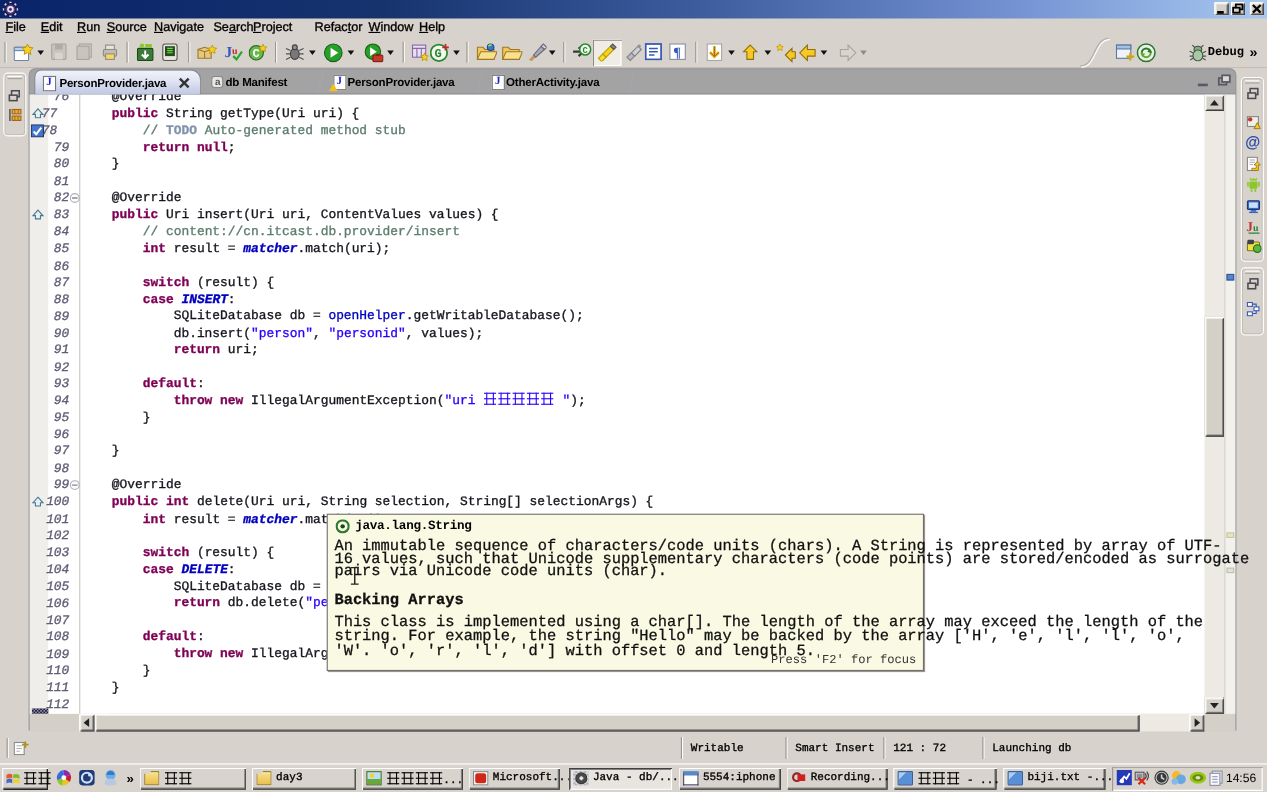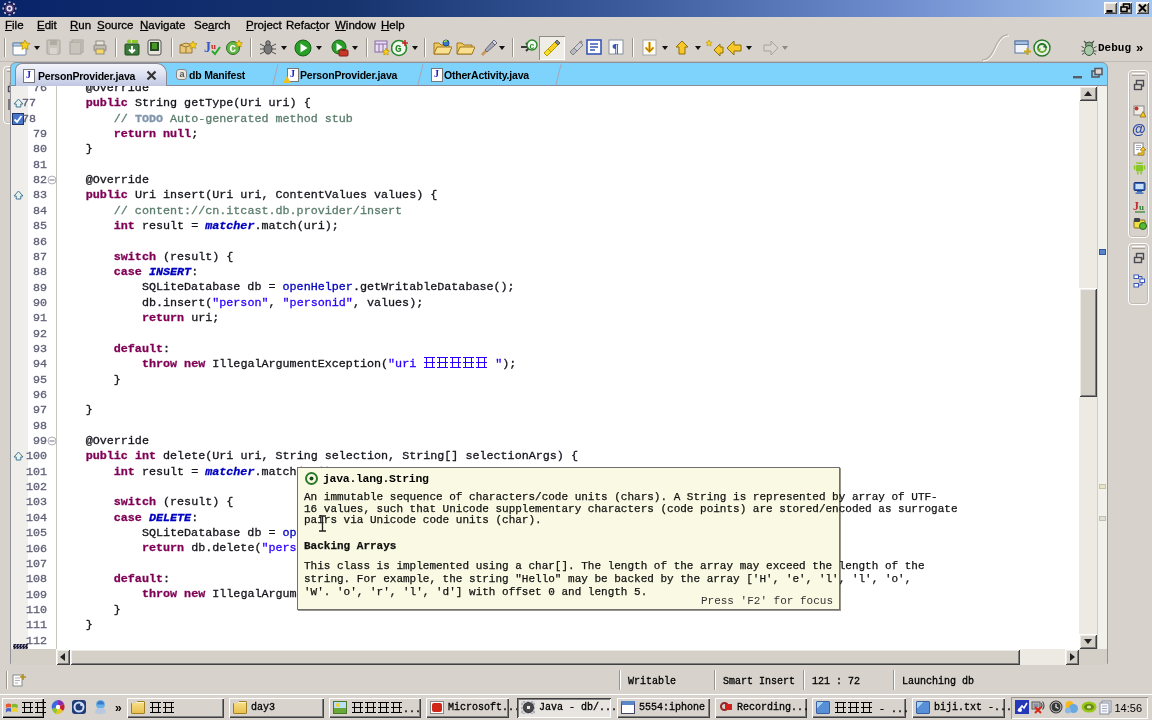--- a/index.html
+++ b/index.html
@@ -30,22 +30,22 @@
      border-right:3px solid transparent; border-top:4px solid #111; }
 
   
   #workbench { position:absolute; left:0; top:62px; width:1152px; height:604px; background:#d7d2cc; }
 
   
   #leftbar { position:absolute; left:3px; top:4px; width:21px; height:58px;
      border:1px solid #fff; border-radius:4px; box-shadow:0 0 0 1px #c0bcb4 inset; }
 
   
-  #editor { position:absolute; left:10px; top:0px; width:1098px; height:602px;
-     border:1px solid #919199; border-radius:6px 6px 0 0; background:#7dd3fc; }
+  #editor { position:absolute; left:26px; top:0px; width:1098px; height:602px;
+     border:1px solid #919199; border-radius:6px 6px 0 0; background:#a3a3a3; }
   #tabs { position:absolute; left:0; top:0; width:100%; height:23px; }
   .tab { position:absolute; top:0; height:23px; font-size:10.5px; font-weight:bold; color:#000; letter-spacing:-0.2px; }
   .tablabel { position:absolute; top:6px; left:22px; white-space:pre; }
   .tab.active { background:linear-gradient(#f2f4fa 0%,#dfe3f2 45%,#bfc7e2 100%);
      border:1px solid #8a8a96; border-bottom:none; border-radius:7px 10px 0 0; z-index:3; }
   .tab.inactive { }
   .tab.inactive::after { content:""; position:absolute; right:2px; top:1px; height:21px; width:1px; background:#a8a5b0; transform:rotate(14deg); }
   .tabrowline { position:absolute; left:0; top:22px; width:100%; height:1px; background:#8a8a96; }
   .ficon { position:absolute; top:5px; width:12px; height:13px; }
   .jicon::before { content:""; position:absolute; left:0; top:0; width:10px; height:12px;
@@ -59,21 +59,21 @@
   .aicon::after { content:"a"; position:absolute; left:2.5px; top:-1px; font-size:9px; color:#555; }
   .edmin { position:absolute; left:1060px; top:4px; width:36px; height:14px; }
   #content { position:absolute; left:0; top:23px; width:1096px; height:563px; background:#fff; overflow:hidden; }
   #hscroll { position:absolute; left:0; top:586px; width:1096px; height:16px; z-index:5; }
 
   
   #anngutter { position:absolute; left:0; top:0; width:17px; height:100%; background:#efeeea; }
   #numcol { position:absolute; left:17px; top:0; width:55px; height:100%; background:#fff; }
   #rulersep { position:absolute; left:45px; top:0; width:1px; height:100%; background:#c8c5bd; }
   .lnum { position:absolute; left:0; width:36px; text-align:right; -webkit-text-stroke:0.3px;
-     font-family:"Liberation Mono",monospace; font-size:11.7px; color:#5f5f77; }
+     font-family:"Liberation Mono",monospace; font-size:11.7px; color:#5f5f77;font-style:italic; }
 
   
   #code { position:absolute; left:46.5px; top:-5px; -webkit-text-stroke:0.3px; font-family:"Liberation Mono",monospace;
      font-size:11.73px; line-height:15.35px; color:#14141c; white-space:pre; }
   .kw { color:#7f0055; font-weight:bold; }
   .cm { color:#5b7d6d; }
   .todo { color:#8095ad; font-weight:bold; }
   .st { color:#2a00ff; }
   .fld { color:#0000c0; }
   .sfld { color:#0000c0; font-style:italic; font-weight:bold; }
@@ -90,21 +90,21 @@
   #rightbar1 { position:absolute; left:1128px; top:8px; width:21px; height:168px;
      border:1px solid #fff; border-radius:4px; box-shadow:0 0 0 1px #c0bcb4 inset; }
   #rightbar2 { position:absolute; left:1128px; top:181px; width:21px; height:62px;
      border:1px solid #fff; border-radius:4px; box-shadow:0 0 0 1px #c0bcb4 inset; }
 
   
   #tooltip { position:absolute; left:297px; top:467px; width:543px; height:143px;
      background:#fafae4; border:1px solid #707070; box-shadow:1px 1px 0 #9a968e;
      font-family:"Liberation Mono",monospace; }
   #tooltip .hd { position:absolute; left:25px; top:4px; font-size:11.5px; font-weight:bold; letter-spacing:-0.3px; }
-  #tooltip .body { position:absolute; left:6px; top:22px; -webkit-text-stroke:0.25px; font-size:11px; line-height:11.7px; white-space:pre; color:#111; }
+  #tooltip .body { position:absolute; left:6px; top:22px; -webkit-text-stroke:0.25px; font-size:14px; line-height:11.7px; white-space:pre; color:#111; }
   #tooltip .f2 { position:absolute; right:6px; bottom:2px; font-size:11px; color:#333; }
 
   
   #statusbar { position:absolute; left:0; top:666px; width:1152px; height:28px; background:#d7d2cc;
      font-size:11px; color:#000; }
   .stsep { position:absolute; top:4px; width:2px; height:20px;
      border-left:1px solid #9a968e; border-right:1px solid #fff; }
   .sttext { position:absolute; top:10px; white-space:pre; -webkit-text-stroke:0.3px; font-family:"Liberation Mono",monospace; font-size:10px; }
 
   
@@ -172,21 +172,21 @@
       </svg></div>
 </div>
 
 <div id="menubar">
   <span class="mi" style="left:5px"><u>F</u>ile</span>
   <span class="mi" style="left:37px"><u>E</u>dit</span>
   <span class="mi" style="left:70px"><u>R</u>un</span>
   <span class="mi" style="left:97px"><u>S</u>ource</span>
   <span class="mi" style="left:140px"><u>N</u>avigate</span>
   <span class="mi" style="left:194px">Se<u>a</u>rch</span>
-  <span class="mi" style="left:246px"><u>P</u>roject</span>
+  <span class="mi" style="left:230px"><u>P</u>roject</span>
   <span class="mi" style="left:286px">Refac<u>t</u>or</span>
   <span class="mi" style="left:335px"><u>W</u>indow</span>
   <span class="mi" style="left:381px"><u>H</u>elp</span>
 </div>
 
 <div id="toolbar">
   <div class="tsep" style="left:4px"></div>
   <svg class="ticon" style="left:12px" width="19" height="18" viewBox="0 0 19 18">
     <rect x="1" y="4" width="13" height="12" rx="1" fill="#fff" stroke="#6888a8"></rect>
     <rect x="1" y="4" width="13" height="3" fill="#b8d0e8" stroke="#6888a8"></rect>

